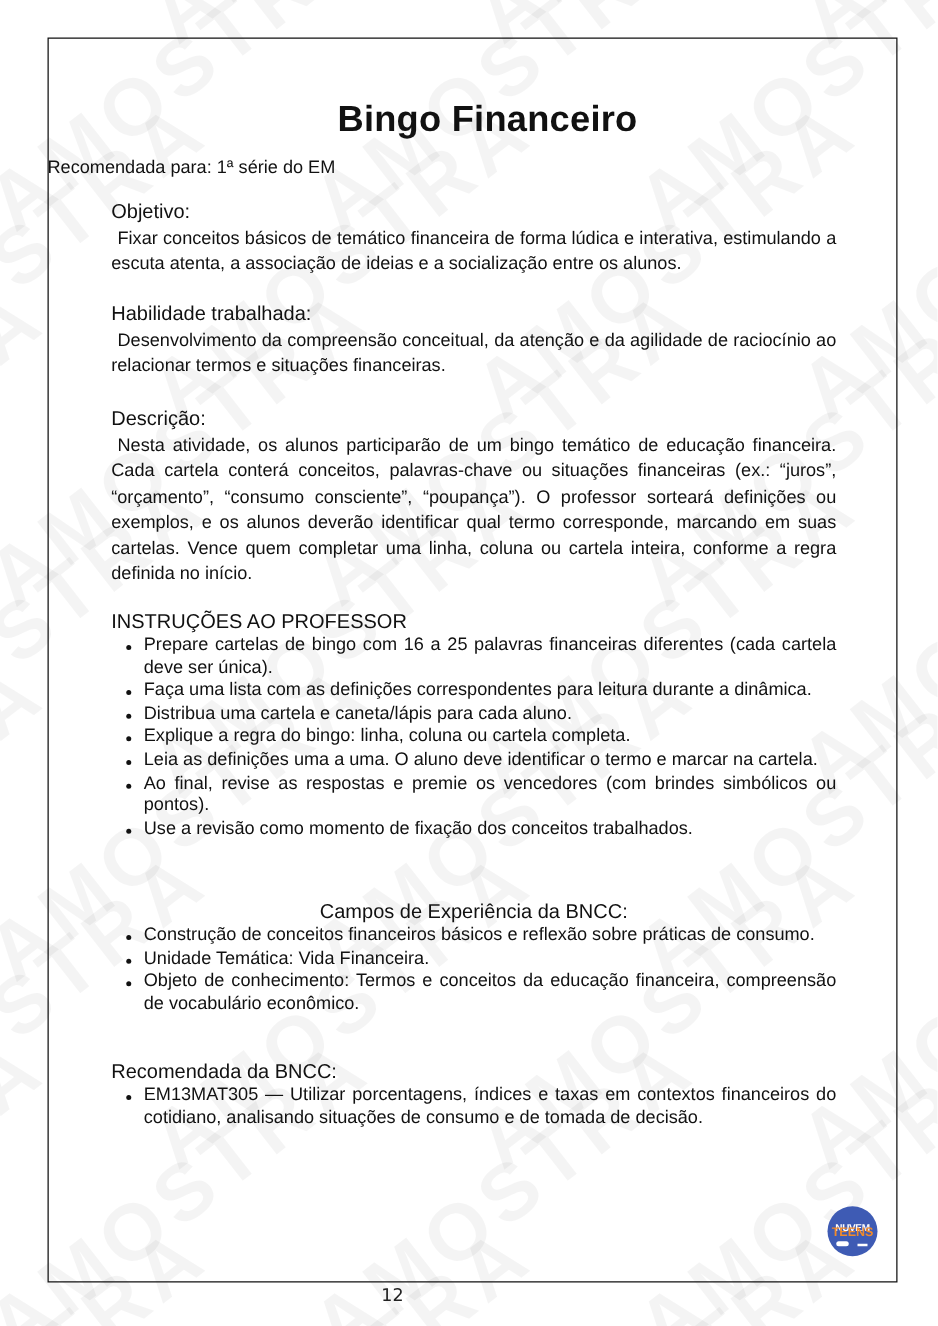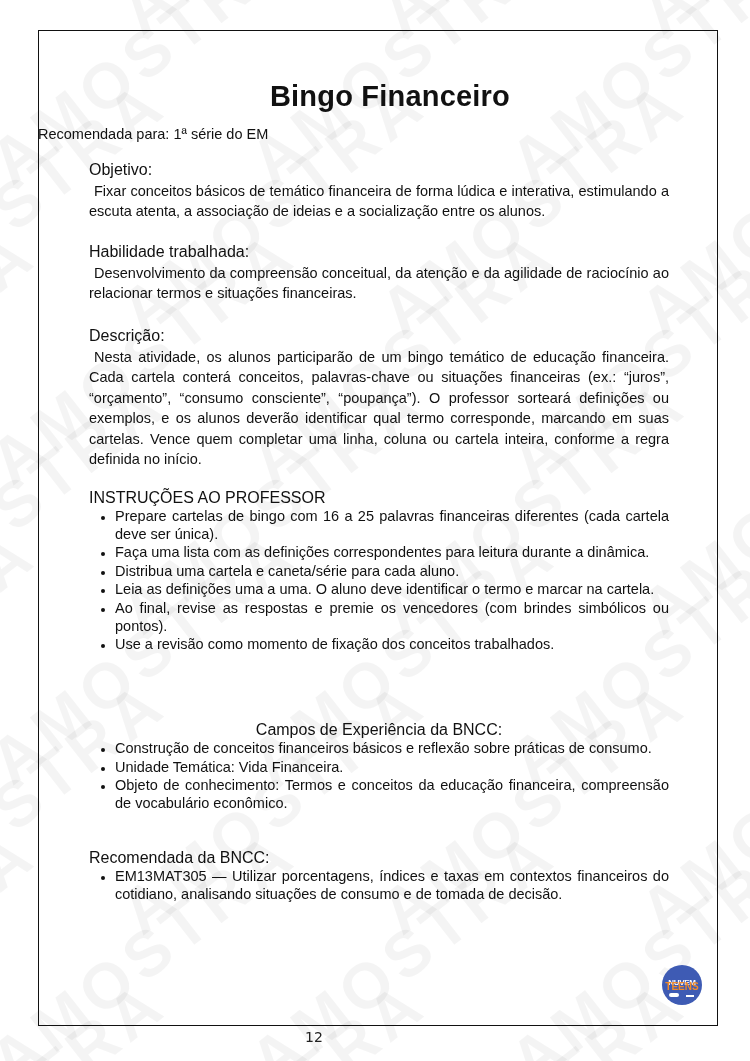--- a/index.html
+++ b/index.html
@@ -107,21 +107,22 @@
 <div class="section" style="top:326px;">
   <div class="heading">Descrição:</div>
   <p class="para">Nesta atividade, os alunos participarão de um bingo temático de educação financeira. Cada cartela conterá conceitos, palavras-chave ou situações financeiras (ex.: “juros”, “orçamento”, “consumo consciente”, “poupança”). O professor sorteará definições ou exemplos, e os alunos deverão identificar qual termo corresponde, marcando em suas cartelas. Vence quem completar uma linha, coluna ou cartela inteira, conforme a regra definida no início.</p>
 </div>
 
 <div class="section" style="top:488px; left:89px;">
   <div class="heading" style="line-height:20px;">INSTRUÇÕES AO PROFESSOR</div>
   <ul class="blist">
     <li>Prepare cartelas de bingo com 16 a 25 palavras financeiras diferentes (cada cartela deve ser única).</li>
     <li>Faça uma lista com as definições correspondentes para leitura durante a dinâmica.</li>
-    <li>Distribua uma cartela e caneta/série para cada aluno.</li>
+    <li>Distribua uma cartela e caneta/lápis para cada aluno.</li>
+    <li>Explique a regra do bingo: linha, coluna ou cartela completa.</li>
     <li>Leia as definições uma a uma. O aluno deve identificar o termo e marcar na cartela.</li>
     <li>Ao final, revise as respostas e premie os vencedores (com brindes simbólicos ou pontos).</li>
     <li>Use a revisão como momento de fixação dos conceitos trabalhados.</li>
   </ul>
 </div>
 
 <div class="section" style="top:720px;">
   <div class="heading" style="line-height:20px;text-align:center;">Campos de Experiência da BNCC:</div>
   <ul class="blist">
     <li>Construção de conceitos financeiros básicos e reflexão sobre práticas de consumo.</li>

